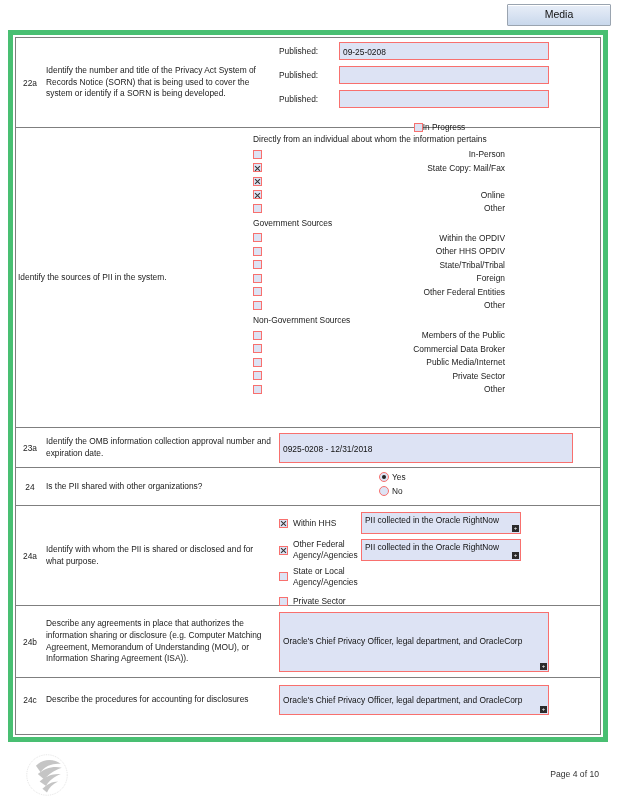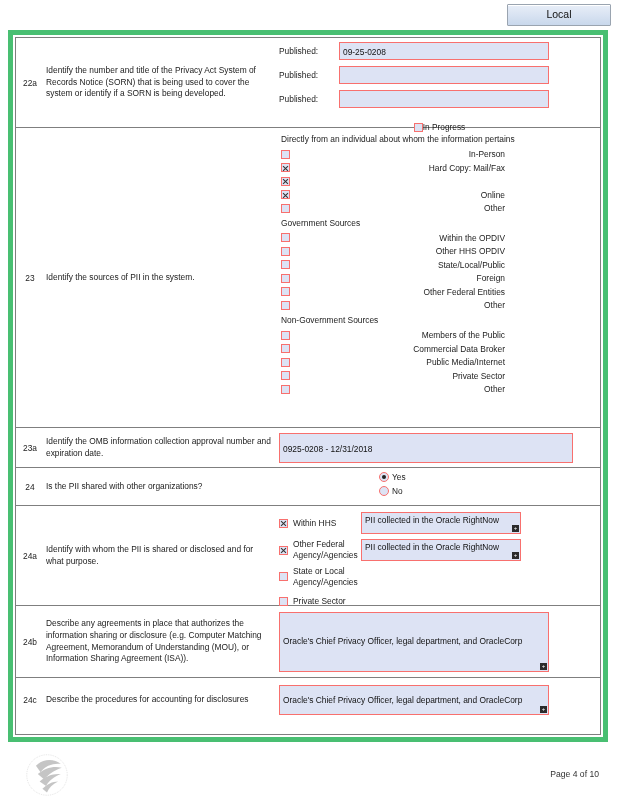--- a/index.html
+++ b/index.html
@@ -145,21 +145,21 @@
 
   
   .footer{position:absolute;left:0;top:748px;width:621px;height:57px;}
   .hhs-logo{position:absolute;left:24px;top:4px;width:46px;height:46px;opacity:.5;}
   .pagenum{position:absolute;right:22px;top:21px;font-size:8.6px;color:#333;}
 </style>
 </head>
 <body>
 
 <div class="toolbar">
-  <div class="save-btn">Local</div>
+  <div class="save-btn">Media</div>
 </div>
 
 <div class="page-frame">
   <div class="inner">
 
     <div class="row" style="height:90px;">
       <div class="num">22a</div>
       <div class="qtext">Identify the number and title of the Privacy Act System of Records Notice (SORN) that is being used to cover the system or identify if a SORN is being developed.</div>
       <div class="answer">
         <div class="pub-line">
@@ -175,31 +175,30 @@
           <div class="field pub-field"></div>
         </div>
         <div class="inprogress">
           <span class="cb"></span>
           <span>In Progress</span>
         </div>
       </div>
     </div>
 
     <div class="row" style="height:300px;">
-      <div class="num">23</div>
       <div class="qtext">Identify the sources of PII in the system.</div>
       <div class="answer" id="sources-answer" style="padding-top:6px;">
           <div class="src-head">Directly from an individual about whom the information pertains</div>
           <div class="src-row">
             <span class="cb"></span>
             <span class="src-label">In-Person</span>
           </div>
           <div class="src-row">
             <span class="cb checked"></span>
-            <span class="src-label">Hard Copy: Mail/Fax</span>
+            <span class="src-label">State Copy: Mail/Fax</span>
           </div>
           <div class="src-row">
             <span class="cb checked"></span>
           </div>
           <div class="src-row">
             <span class="cb checked"></span>
             <span class="src-label">Online</span>
           </div>
           <div class="src-row">
             <span class="cb"></span>
@@ -210,21 +209,21 @@
           <div class="src-row">
             <span class="cb"></span>
             <span class="src-label">Within the OPDIV</span>
           </div>
           <div class="src-row">
             <span class="cb"></span>
             <span class="src-label">Other HHS OPDIV</span>
           </div>
           <div class="src-row">
             <span class="cb"></span>
-            <span class="src-label">State/Local/Public</span>
+            <span class="src-label">State/Tribal/Tribal</span>
           </div>
           <div class="src-row">
             <span class="cb"></span>
             <span class="src-label">Foreign</span>
           </div>
           <div class="src-row">
             <span class="cb"></span>
             <span class="src-label">Other Federal Entities</span>
           </div>
           <div class="src-row">

